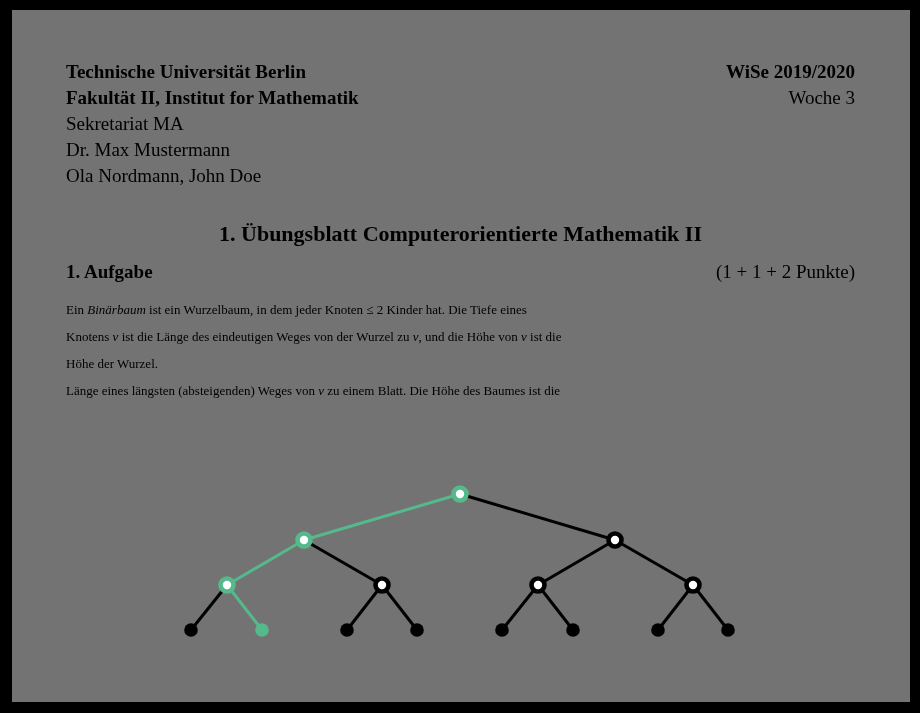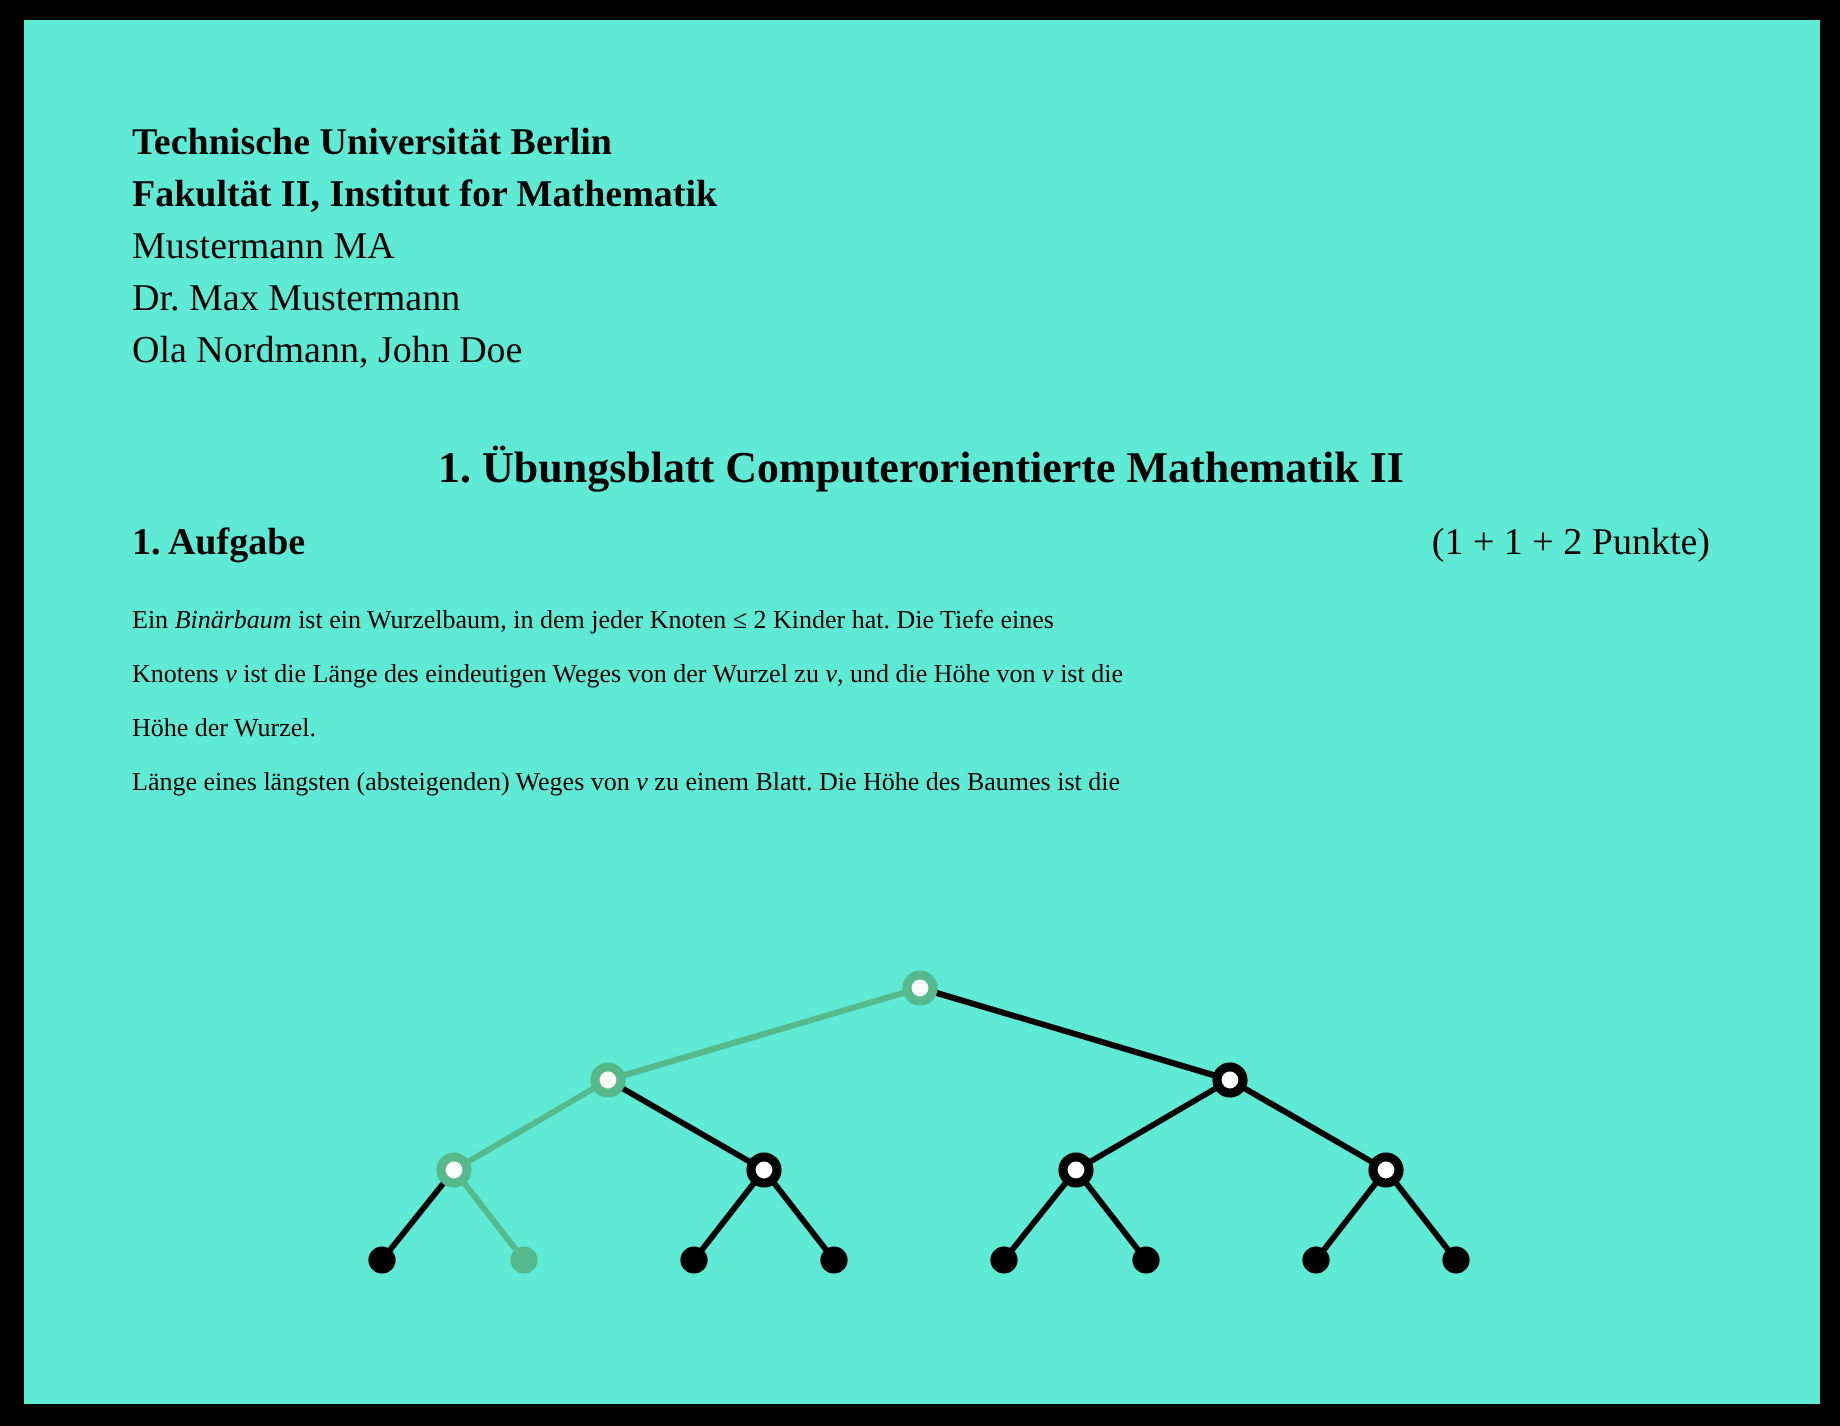--- a/index.html
+++ b/index.html
@@ -5,21 +5,21 @@
   html, body { margin: 0; padding: 0; background: #e9e9e9; }
   .canvas {
     width: 920px; height: 713px;
     background: #000;
     box-sizing: border-box;
     padding: 10px 10px 11px 12px;
   }
   .page {
     position: relative;
     width: 100%; height: 100%;
-    background: #5eead4;
+    background: #737373;
     overflow: hidden;
     color: #000;
     font-family: "Liberation Serif", "DejaVu Serif", serif;
   }
   .content { padding: 0 55px 0 54px; }
   .b { font-weight: bold; }
   .header-row {
     display: flex; justify-content: space-between;
     margin-top: 49px;
     font-size: 19px; line-height: 26px;
@@ -54,23 +54,27 @@
 
 <div class="canvas">
   <div class="page">
 
     <div class="content">
 
       <div class="header-row">
         <div class="header-left">
           <div class="b">Technische Universität Berlin</div>
           <div class="b">Fakultät II, Institut for Mathematik</div>
-          <div>Mustermann MA</div>
+          <div>Sekretariat MA</div>
           <div>Dr. Max Mustermann</div>
           <div>Ola Nordmann, John Doe</div>
+        </div>
+        <div class="header-right">
+          <div class="b">WiSe 2019/2020</div>
+          <div>Woche 3</div>
         </div>
       </div>
 
       <div class="doc-title">1. Übungsblatt Computerorientierte Mathematik II</div>
 
 
 
       <div class="task-row">
         <div class="b">1. Aufgabe</div>
         <div>(1 + 1 + 2 Punkte)</div>

